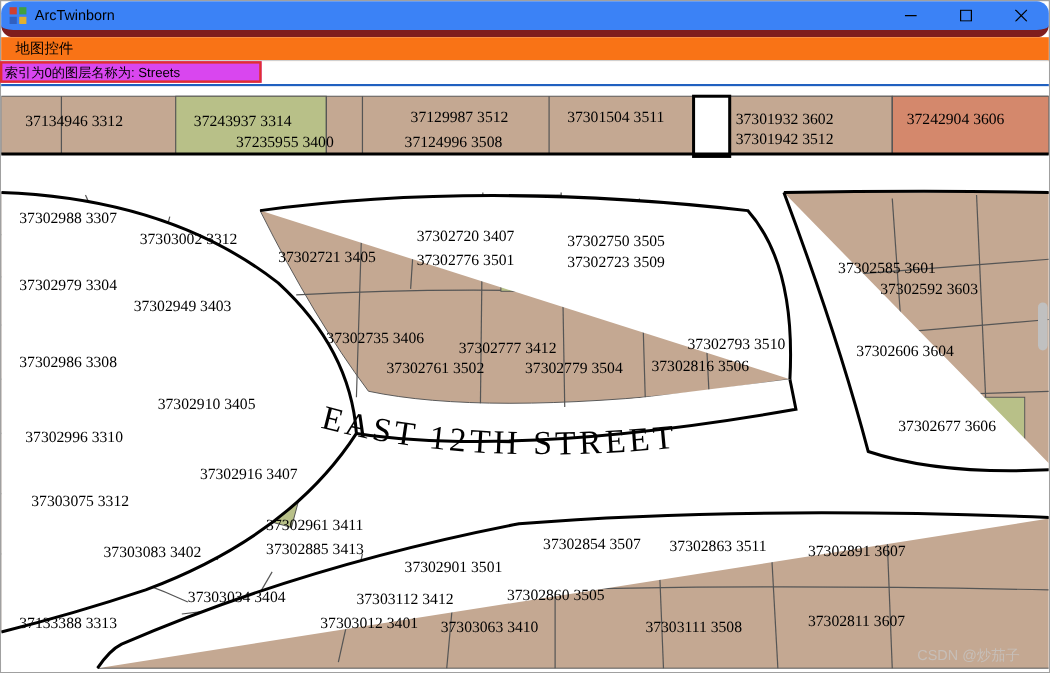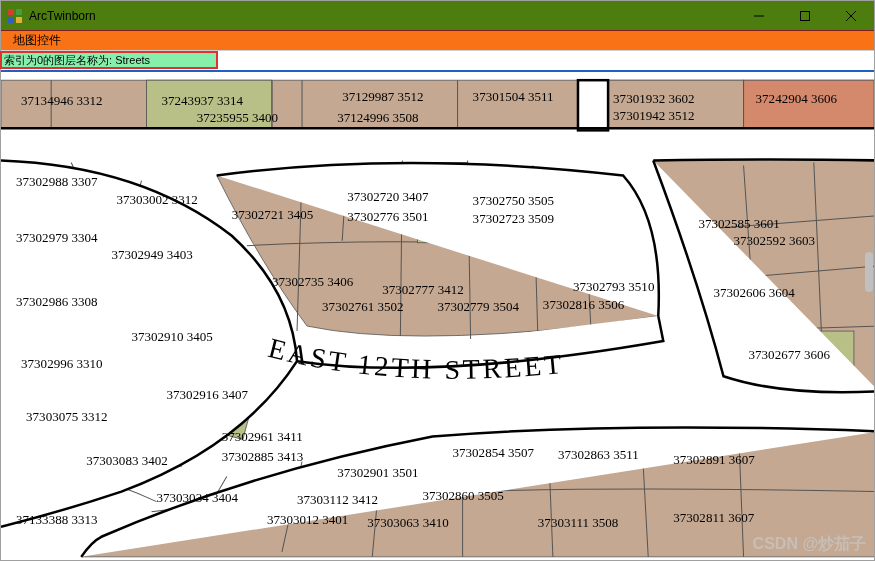--- a/index.html
+++ b/index.html
@@ -1,35 +1,35 @@
 <!DOCTYPE html>
 <html><head>
 <meta charset="utf-8">
 <style>
   * { box-sizing: border-box; margin: 0; padding: 0; }
   body { font-family: "Microsoft YaHei", "Segoe UI", sans-serif; font-size: 12px; background: #f0f0f0; width: 875px; height: 561px; overflow: hidden; }
   .window { width: 875px; height: 561px; background: #fff; border: 1px solid #a0a0a0; display: flex; flex-direction: column; }
-  .titlebar { height: 30px; background: #4d7c0f; display: flex; align-items: center; padding-left: 6px; border-bottom: 1px solid #7f1d1d; }
+  .titlebar { height: 30px; background: #3b82f6; display: flex; align-items: center; padding-left: 6px; border-bottom: 6px solid #7f1d1d; border-radius: 10px; }
   .titlebar-icon { width: 16px; height: 16px; margin-right: 6px; }
   .titlebar-text { flex: 1; font-size: 12px; }
   .winbtns { display: flex; }
   .winbtn { width: 46px; height: 30px; display: flex; align-items: center; justify-content: center; font-size: 12px; cursor: pointer; }
   .menubar { height: 20px; background: #f97316; border-bottom: 1px solid #d0d0d0; display: flex; align-items: center; padding-left: 4px; }
   .menuitem { padding: 2px 8px; cursor: pointer; font-size: 12px; }
-  .status-panel { height: 18px; background: #86efac; border: 2px solid #e03030; display: flex; align-items: center; padding-left: 2px; font-size: 11px; width: 218px; margin-left: -1px; }
+  .status-panel { height: 18px; background: #d946ef; border: 2px solid #e03030; display: flex; align-items: center; padding-left: 2px; font-size: 11px; width: 218px; margin-left: -1px; }
   .status-wrap { border-bottom: 2px solid #2060c0; padding-bottom: 1px; background: #fff; }
   .map-container { flex: 1; position: relative; overflow: hidden; background: #fff; }
   .map-svg { width: 100%; height: 100%; display: block; }
   .parcel-fill-1 { fill: #c4a892; stroke: #555; stroke-width: 0.8; }
   .parcel-fill-2 { fill: #b8c088; stroke: #555; stroke-width: 0.8; }
   .parcel-fill-3 { fill: #d4886c; stroke: #555; stroke-width: 0.8; }
   .street-stroke { fill: #fff; stroke: #000; stroke-width: 2.5; }
   .label { font-family: "Times New Roman", serif; font-size: 13px; fill: #000; }
   .streetlabel { font-family: "Times New Roman", serif; font-size: 28px; fill: #000; letter-spacing: 3px; }
-  .watermark { position: absolute; bottom: 5px; right: 8px; color: rgba(200,200,200,0.7); font-size: 16px; font-weight: bold; }
+  .watermark { position: absolute; bottom: 5px; right: 24px; color: rgba(200,200,200,0.7); font-size: 12px; }
   .scrollbar-handle { position: absolute; right: 1px; top: 180px; width: 8px; height: 40px; background: #c0c0c0; border-radius: 4px; }
 </style>
 </head>
 <body>
 
 <div class="window">
   <div class="titlebar">
     <span class="titlebar-icon">
       <svg width="16" height="16">
           <rect x="1" y="1" width="6" height="6" fill="#d04030"></rect>

